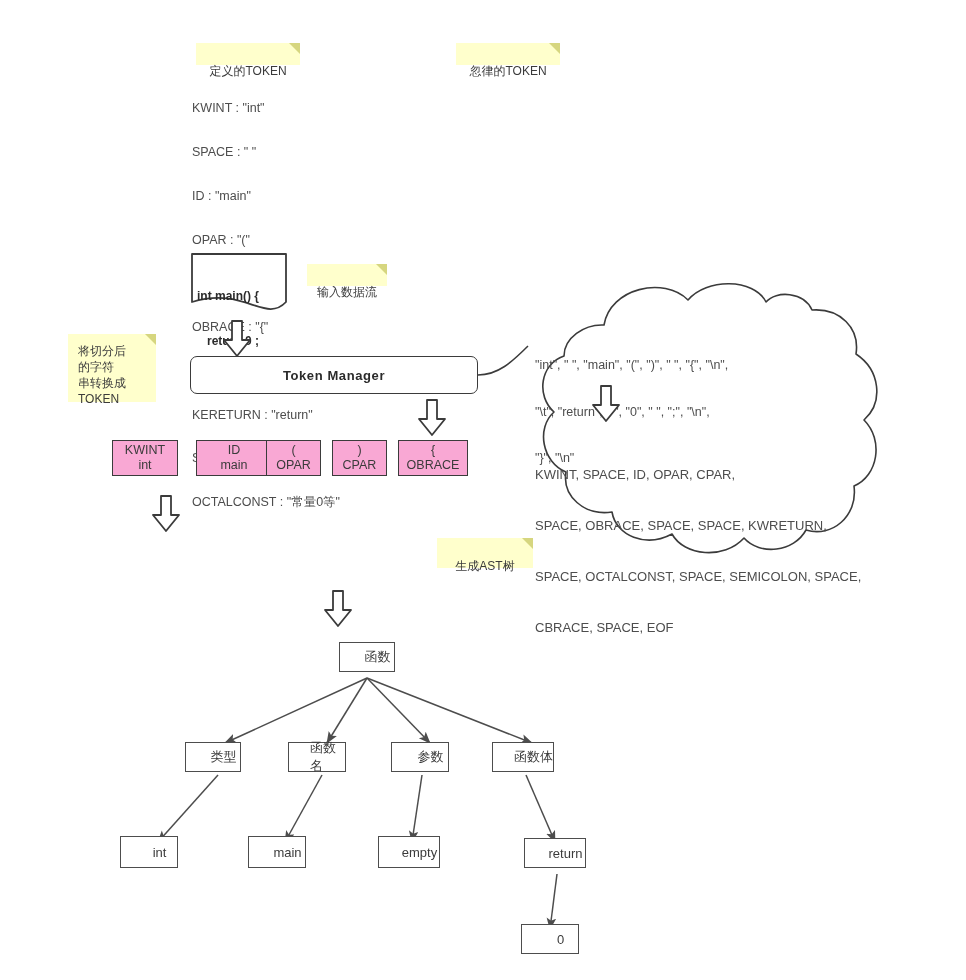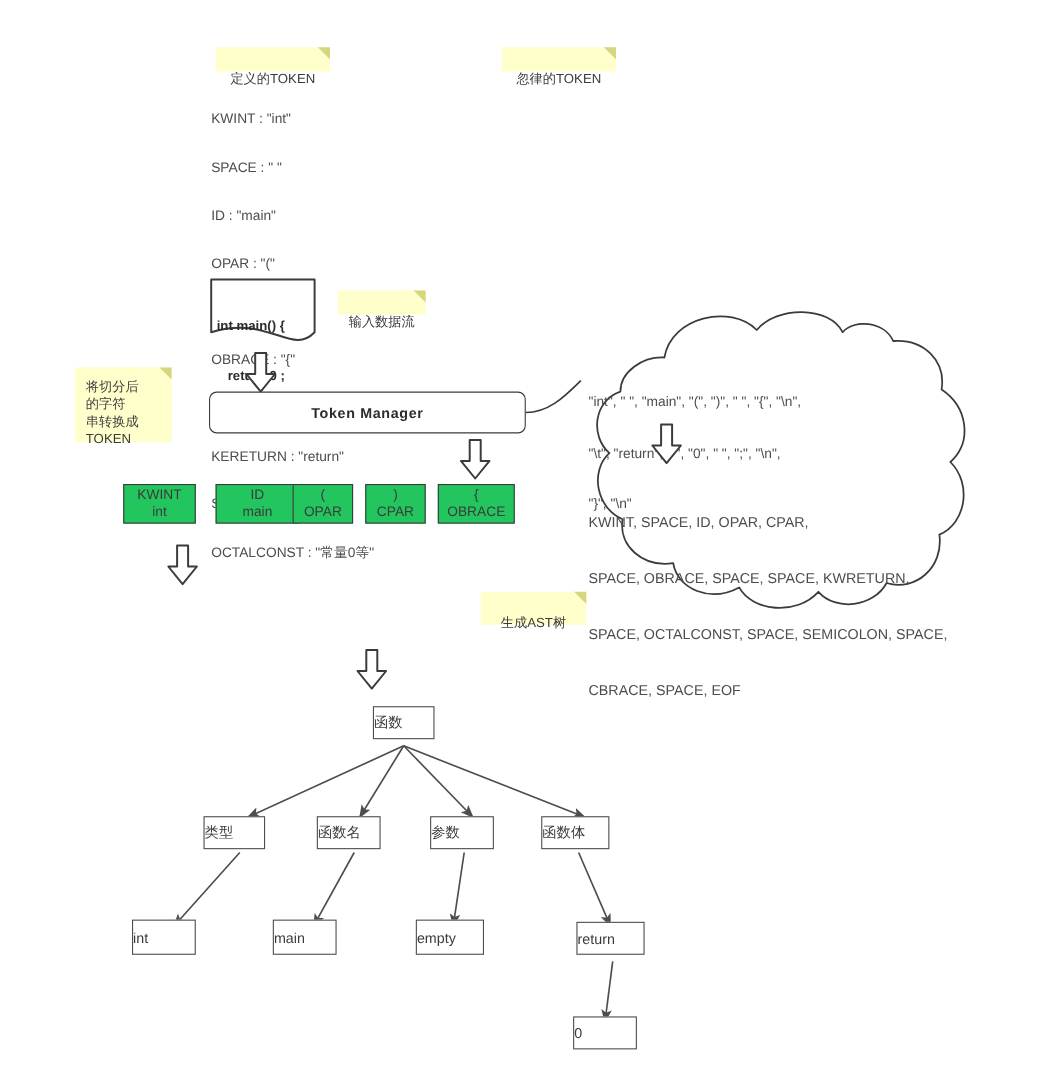--- a/index.html
+++ b/index.html
@@ -66,40 +66,41 @@
     font-size: 13px;
     font-weight: bold;
     letter-spacing: .6px;
     color: #2b2b2b;
   }
 
   
   .tokenbox {
     box-sizing: border-box;
     border: 1.6px solid #3b3b3b;
-    background: #22c55e;
+    background: #f9a8d4;
     display: flex;
     flex-direction: column;
     align-items: center;
     justify-content: center;
     font-size: 12.5px;
     line-height: 15px;
     color: #3b3b3b;
   }
 
   
   .astnode {
     box-sizing: border-box;
     border: 1.4px solid #4d4d4d;
     background: #ffffff;
     display: flex;
     align-items: center;
-    justify-content: flex-start;
+    justify-content: center;
     font-size: 13px;
     color: #3b3b3b;
+    padding-left: 21px;
   }
 
   
   .cloudtext {
     font-size: 12.5px;
     line-height: 15.5px;
     color: #4d4d4d;
     white-space: pre;
   }
   .cloudtext.big {

